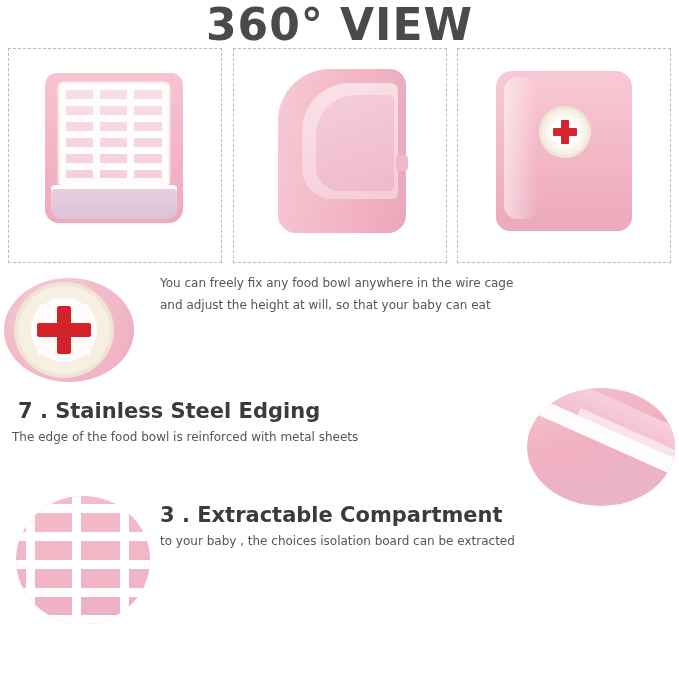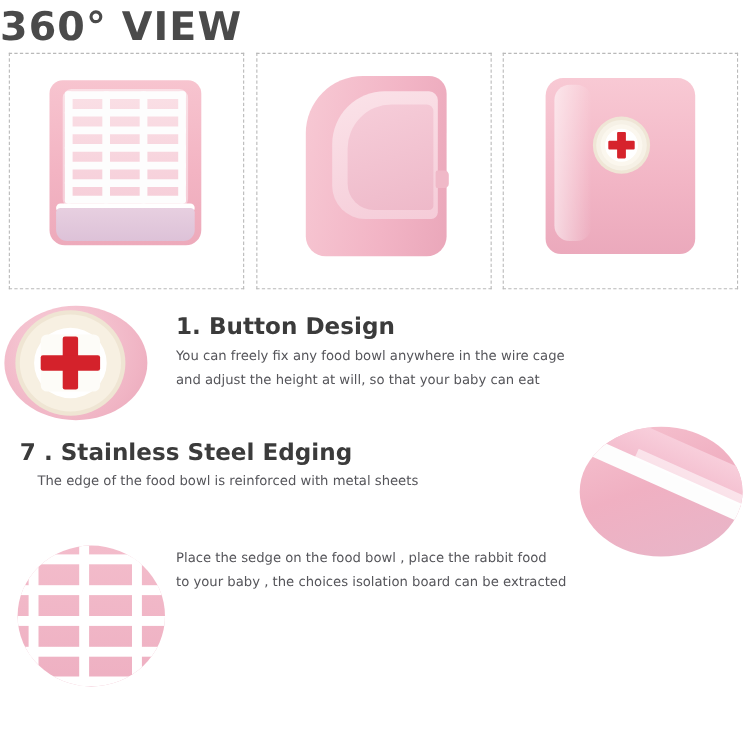--- a/index.html
+++ b/index.html
@@ -11,21 +11,22 @@
     width: 679px;
     height: 682px;
     font-family: "DejaVu Sans", sans-serif;
     color: #3a3a3a;
     position: relative;
     overflow: hidden;
   }
 
   
   .title {
-    font-size: 36px;
+    text-align: center;
+    font-size: 44px;
     font-weight: bold;
     letter-spacing: 1px;
     color: #4a4a4a;
     padding-top: 4px;
     height: 44px;
     line-height: 42px;
   }
 
   
   .panels {
@@ -247,21 +248,21 @@
     position: absolute;
     left: 33px; top: 45px;
     width: 54px; height: 14px;
     background: #d4222b;
     border-radius: 2px;
   }
 
   
   #feature-2 { height: 104px; }
   #feature-2 .f-title { margin-left: 18px; padding-top: 8px; }
-  #feature-2 .f-text  { margin-left: 34px; padding-right: 109px; }
+  #feature-2 .f-text  { margin-left: 12px; padding-right: 109px; }
   #circle-2 {
     right: 4px; top: 0px;
     width: 148px; height: 118px;
     background: linear-gradient(160deg,#f6c3d0 0%, #f0b0c2 45%, #e7b6c9 100%);
   }
   #circle-2 .edge {
     position: absolute;
     left: -10px; top: 40px;
     width: 176px; height: 16px;
     background: #fdfdfd;
@@ -357,21 +358,20 @@
 <div class="features">
 
   <div class="feature" id="feature-1">
     <div class="circle-img" id="circle-1">
       <div class="scallop"></div>
       <div class="disc"></div>
       <div class="sq"></div>
       <div class="cv"></div>
       <div class="ch"></div>
     </div>
-    <div class="f-title">1. Button Design</div>
     <div class="f-text">You can freely fix any food bowl anywhere in the wire cage</div>
     <div class="f-text">and adjust the height at will, so that your baby can eat</div>
   </div>
 
   <div class="feature" id="feature-2">
     <div class="circle-img" id="circle-2">
       <div class="edge2"></div>
       <div class="edge"></div>
       <div class="sheen"></div>
     </div>
@@ -383,17 +383,17 @@
     <div class="circle-img" id="circle-3">
       <div class="bar" style="top:8px"></div>
       <div class="bar" style="top:36px"></div>
       <div class="bar" style="top:64px"></div>
       <div class="bar" style="top:92px"></div>
       <div class="bar" style="top:119px"></div>
       <div class="vbar" style="left:10px"></div>
       <div class="vbar" style="left:56px"></div>
       <div class="vbar" style="left:104px"></div>
     </div>
-    <div class="f-text">Place the sedge on the food bowl , place the rabbit food</div>
+    <div class="f-title">3 . Extractable Compartment</div>
     <div class="f-text">to your baby , the choices isolation board can be extracted</div>
   </div>
 
 </div>
 
 </body></html>

